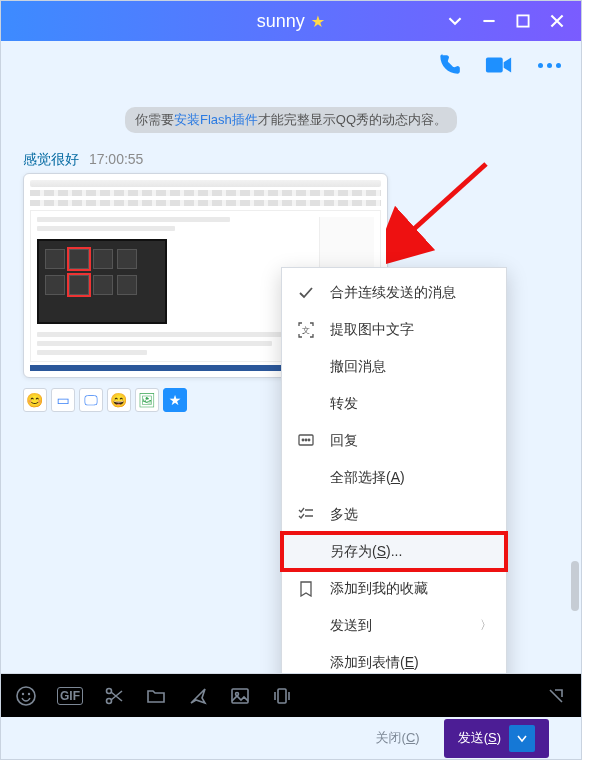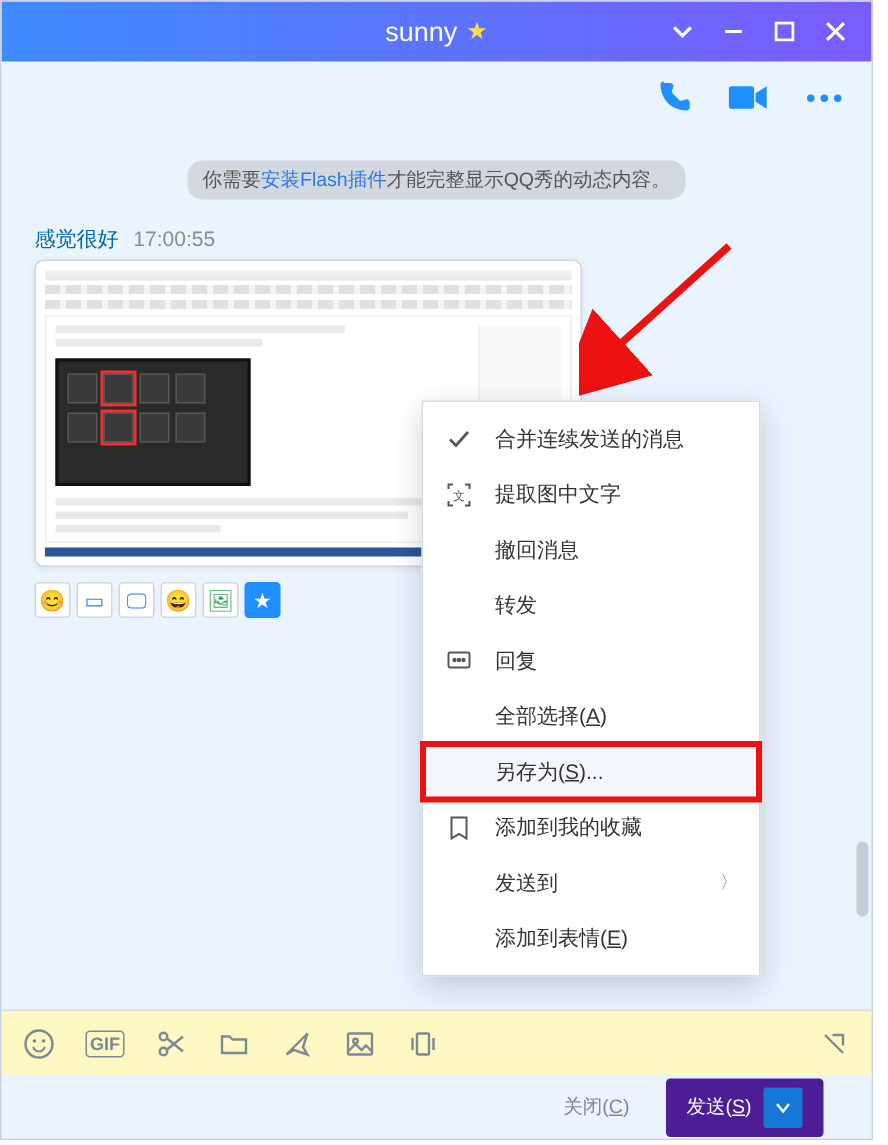--- a/index.html
+++ b/index.html
@@ -27,21 +27,21 @@
   .fake-line{height:5px;background:#e9e9e9;border-radius:1px;}
   .fake-photo{width:130px;height:85px;background:#2a2a2a;border:2px solid #111;position:relative;margin:4px 0;}
   .kb{position:absolute;width:20px;height:20px;background:#3a3a3a;border:1px solid #555;}
   .kb.red{outline:2px solid #e33;}
   .fake-side{width:55px;background:#fafafa;border-left:1px solid #eee;}
   .fake-taskbar{height:8px;background:#2b579a;margin-top:3px;}
   .quickicons{margin:10px 0 0 22px;display:flex;gap:4px;}
   .qicon{width:24px;height:24px;border:1px solid #cfd6e0;border-radius:3px;background:#fff;display:flex;align-items:center;justify-content:center;font-size:14px;}
   .arrow{position:absolute;pointer-events:none;}
   .arrow svg{display:block;}
-  .inputbar{position:absolute;left:0;right:0;bottom:42px;height:44px;border-top:1px solid #d3dbe6;background:#fef9c3;display:flex;align-items:center;padding:0 14px;gap:20px;color:#7d8896;}
+  .inputbar{position:absolute;left:0;right:0;bottom:42px;height:44px;border-top:1px solid #d3dbe6;background:#000000;display:flex;align-items:center;padding:0 14px;gap:20px;color:#7d8896;}
   .inicon{width:22px;height:22px;display:flex;align-items:center;justify-content:center;}
   .footer{position:absolute;left:0;right:0;bottom:0;height:42px;background:#eaf4ff;display:flex;align-items:center;justify-content:flex-end;padding-right:32px;gap:6px;font-size:13px;color:#7d8896;}
   .footer .close{margin-right:18px;}
   .sendbtn{background:#4c1d95;color:#fff;border-radius:3px;padding:6px 14px;display:flex;align-items:center;}
   .sendbtn .dd{background:#1578d6;margin-left:8px;padding:6px 8px;border-radius:2px;}
   .ctxmenu{position:absolute;left:280px;top:266px;width:226px;background:#fff;border:1px solid #d6dbe2;box-shadow:0 6px 20px rgba(0,0,0,0.18);padding:6px 0;}
   .mi{height:37px;display:flex;align-items:center;font-size:14px;color:#333;padding-left:48px;position:relative;}
   .mi .lic{position:absolute;left:14px;width:20px;height:20px;color:#555;display:flex;align-items:center;justify-content:center;}
   .mi .chev{position:absolute;right:14px;color:#888;font-size:12px;}
   .mi.hl{outline:4px solid #e11;outline-offset:-2px;background:#f3f6fa;}
@@ -198,20 +198,28 @@
             <circle cx="5" cy="7" r="0.8" fill="#555"></circle>
             <circle cx="8" cy="7" r="0.8" fill="#555"></circle>
             <circle cx="11" cy="7" r="0.8" fill="#555"></circle>
           </svg>
         </span>
       <span>回复</span>
     </div>
     <div class="mi">
         <span>全部选择(<u>A</u>)</span>
       </div>
+    <div class="mi">
+      <span class="lic">
+          <svg width="16" height="16" viewBox="0 0 16 16" stroke="#555" fill="none" stroke-width="1.3">
+            <path d="M1 3l2 2 3-4M7 3h8M1 9l2 2 3-4M7 9h8"></path>
+          </svg>
+        </span>
+      <span>多选</span>
+    </div>
     <div class="mi hl">
         <span>另存为(<u>S</u>)...</span>
       </div>
     <div class="mi">
       <span class="lic">
           <svg width="16" height="16" viewBox="0 0 16 16" stroke="#555" fill="none" stroke-width="1.3">
             <path d="M3 1h10v14l-5-3-5 3z"></path>
           </svg>
         </span>
       <span>添加到我的收藏</span>

